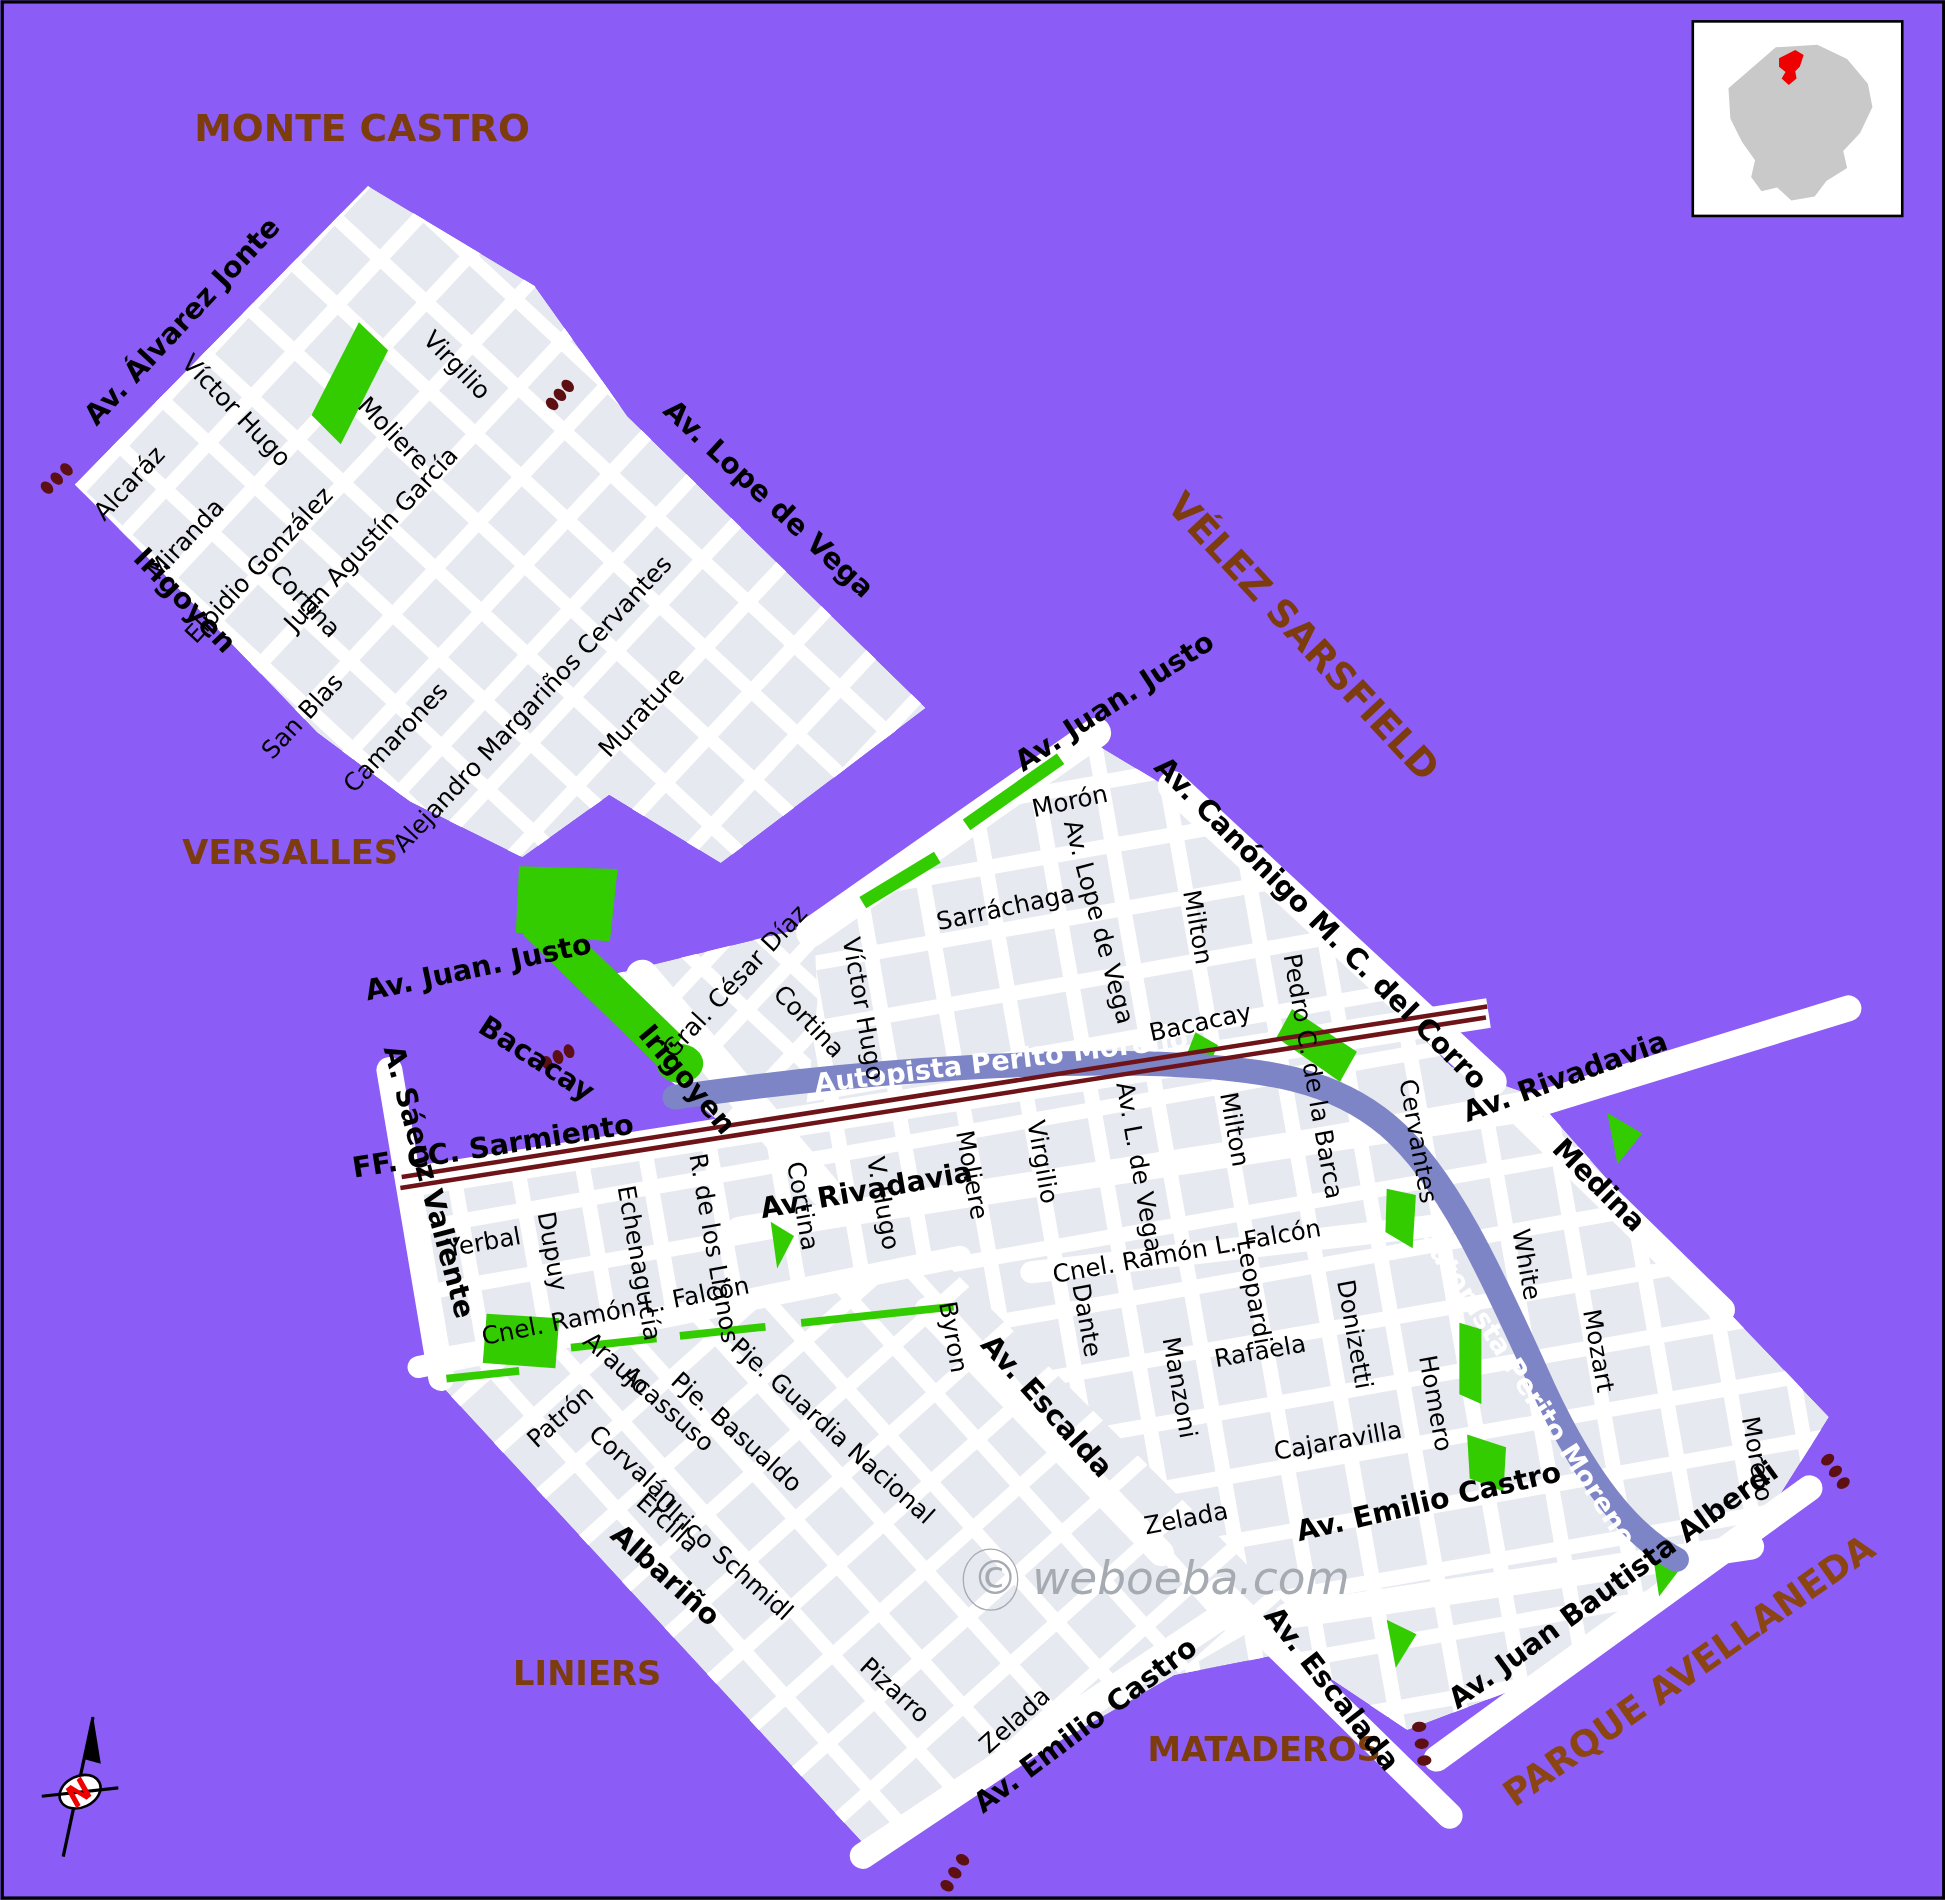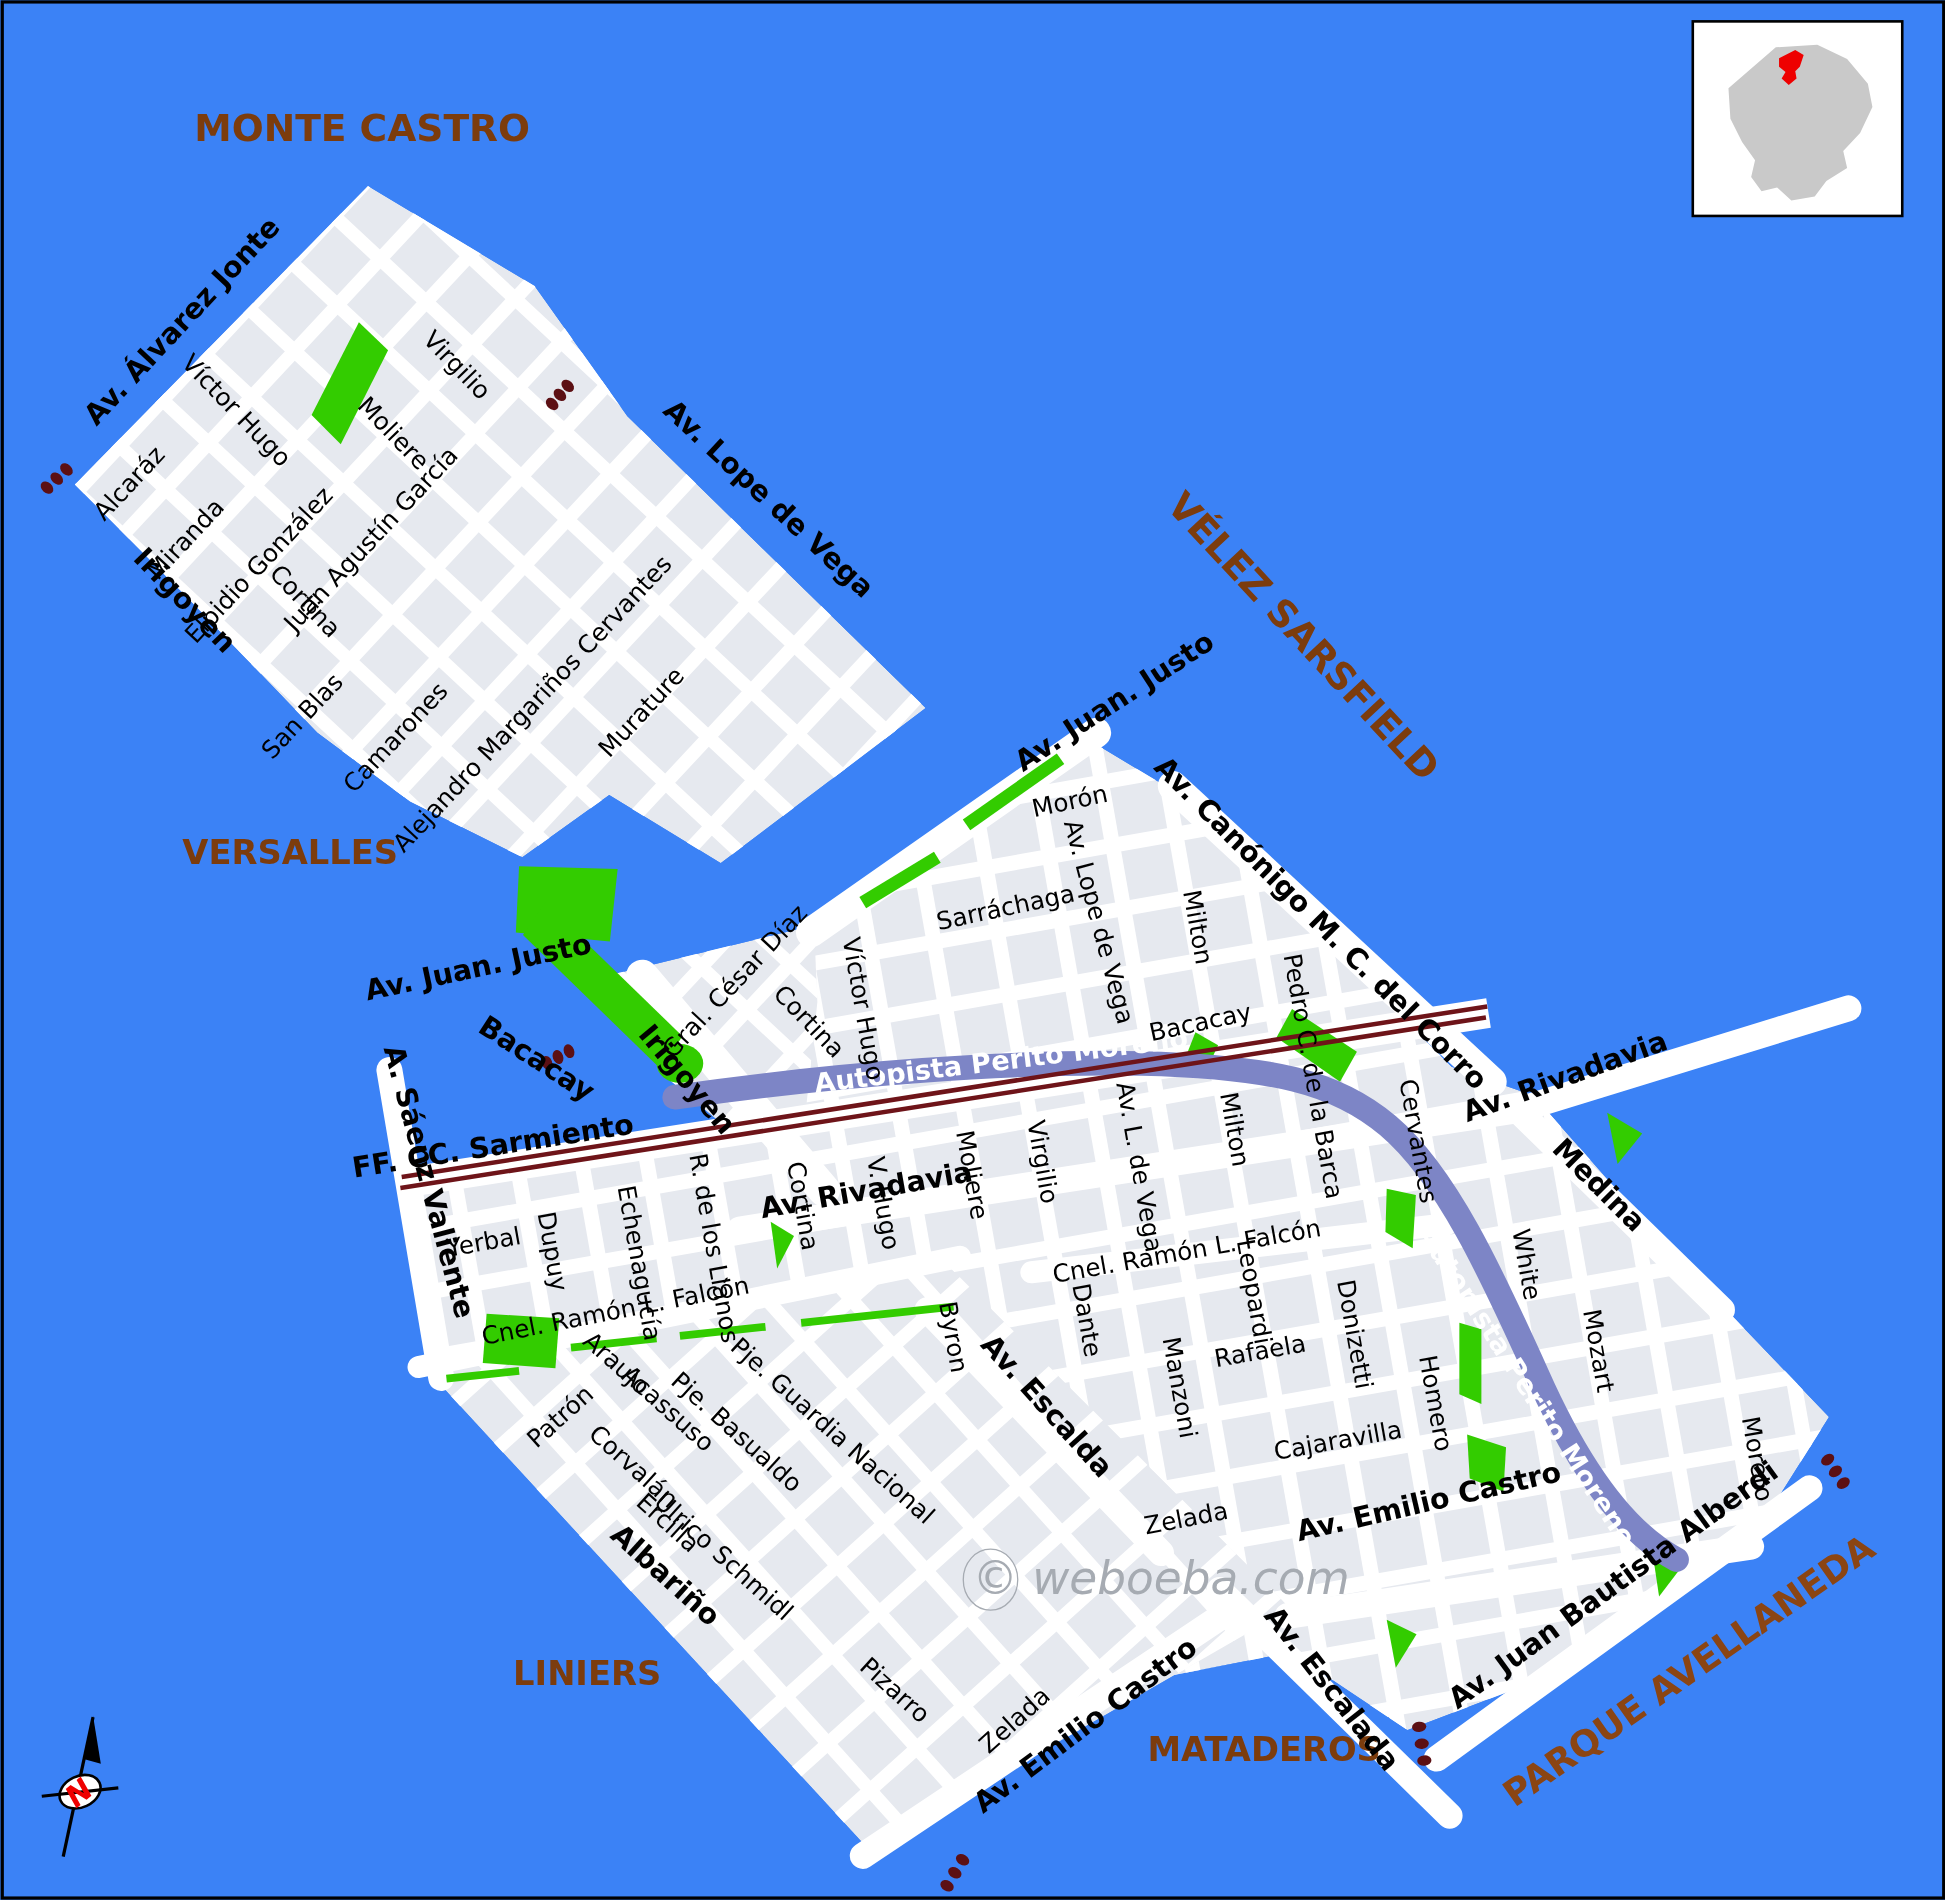--- a/index.html
+++ b/index.html
@@ -1,16 +1,16 @@
 <!DOCTYPE html>
 <html style="font-size:10.4px"><head>
 <meta charset="utf-8">
 <style>
   html,body{margin:0;padding:0;background:#fff;}
-  .page{position:relative;width:1946px;height:1900px;background:#3b82f6;overflow:hidden;}
+  .page{position:relative;width:1946px;height:1900px;background:#8b5cf6;overflow:hidden;}
   svg{display:block;}
   text{font-family:"DejaVu Sans","Liberation Sans",sans-serif;}
 </style>
 </head>
 <body>
 
 <div class="page">
   <svg id="map" width="1946" height="1900" viewBox="0 0 3000 2930" xmlns="http://www.w3.org/2000/svg">
     <defs id="map-defs">
         <clipPath id="clip0">

